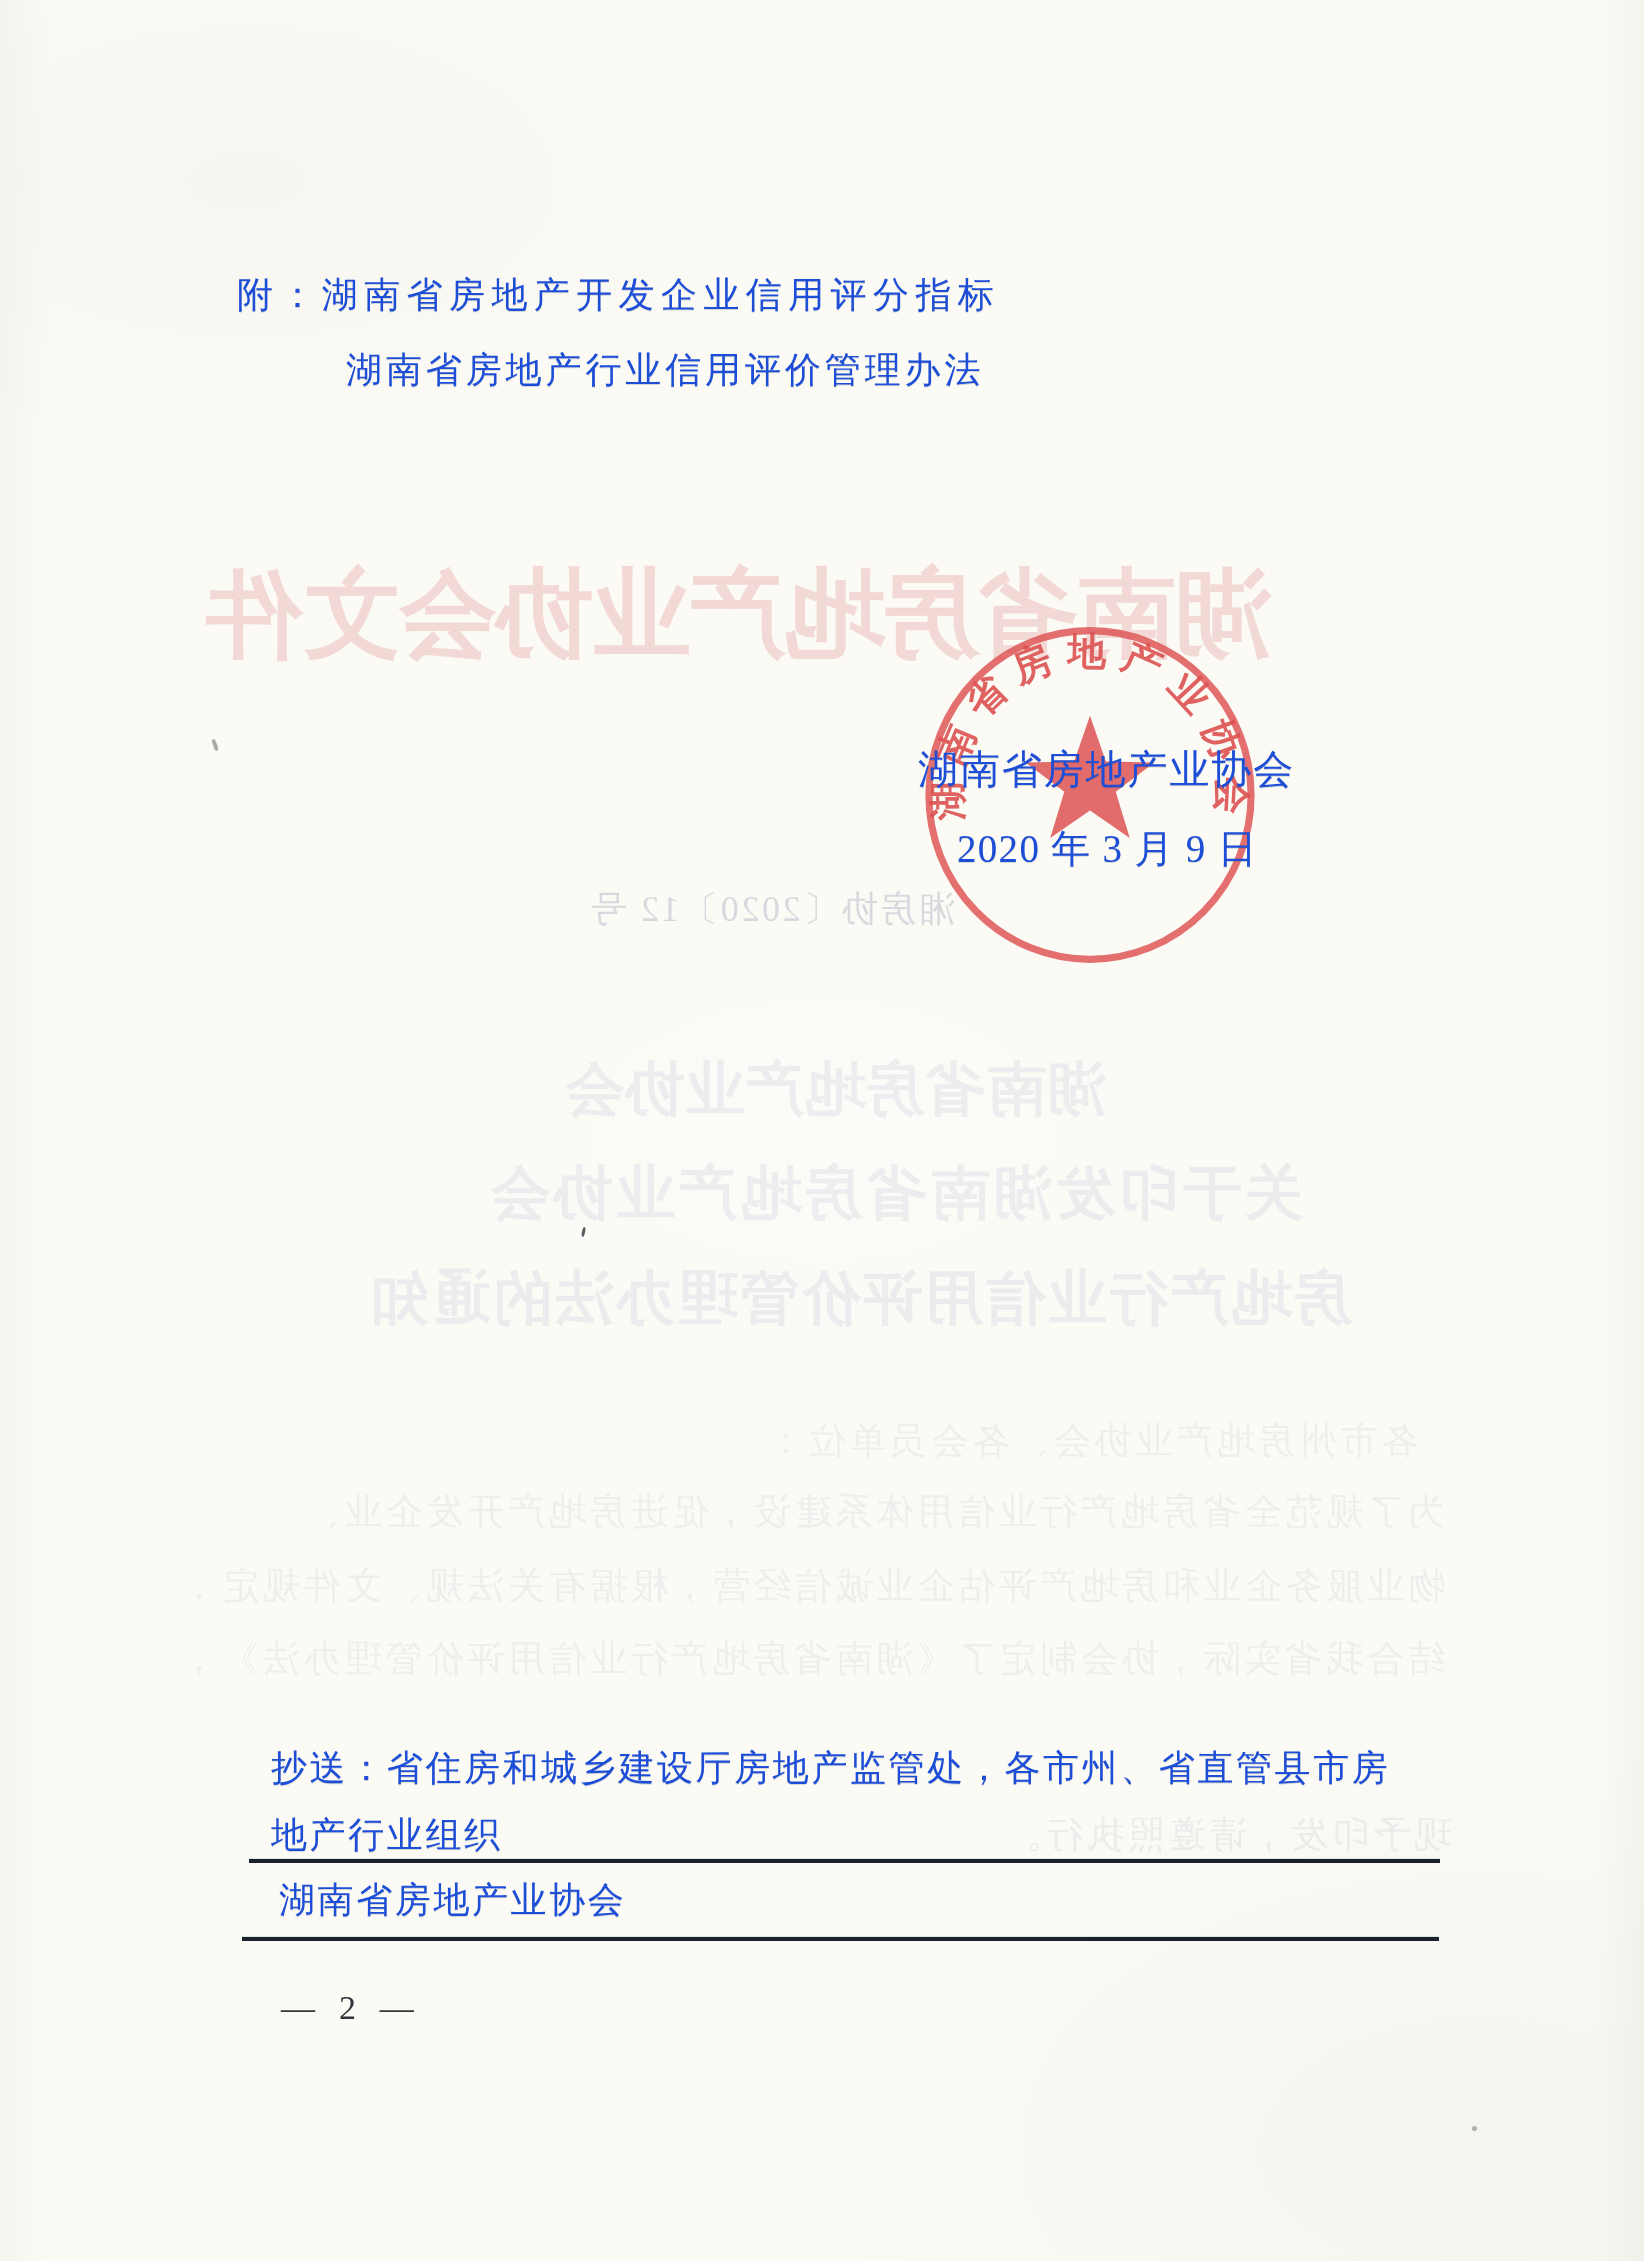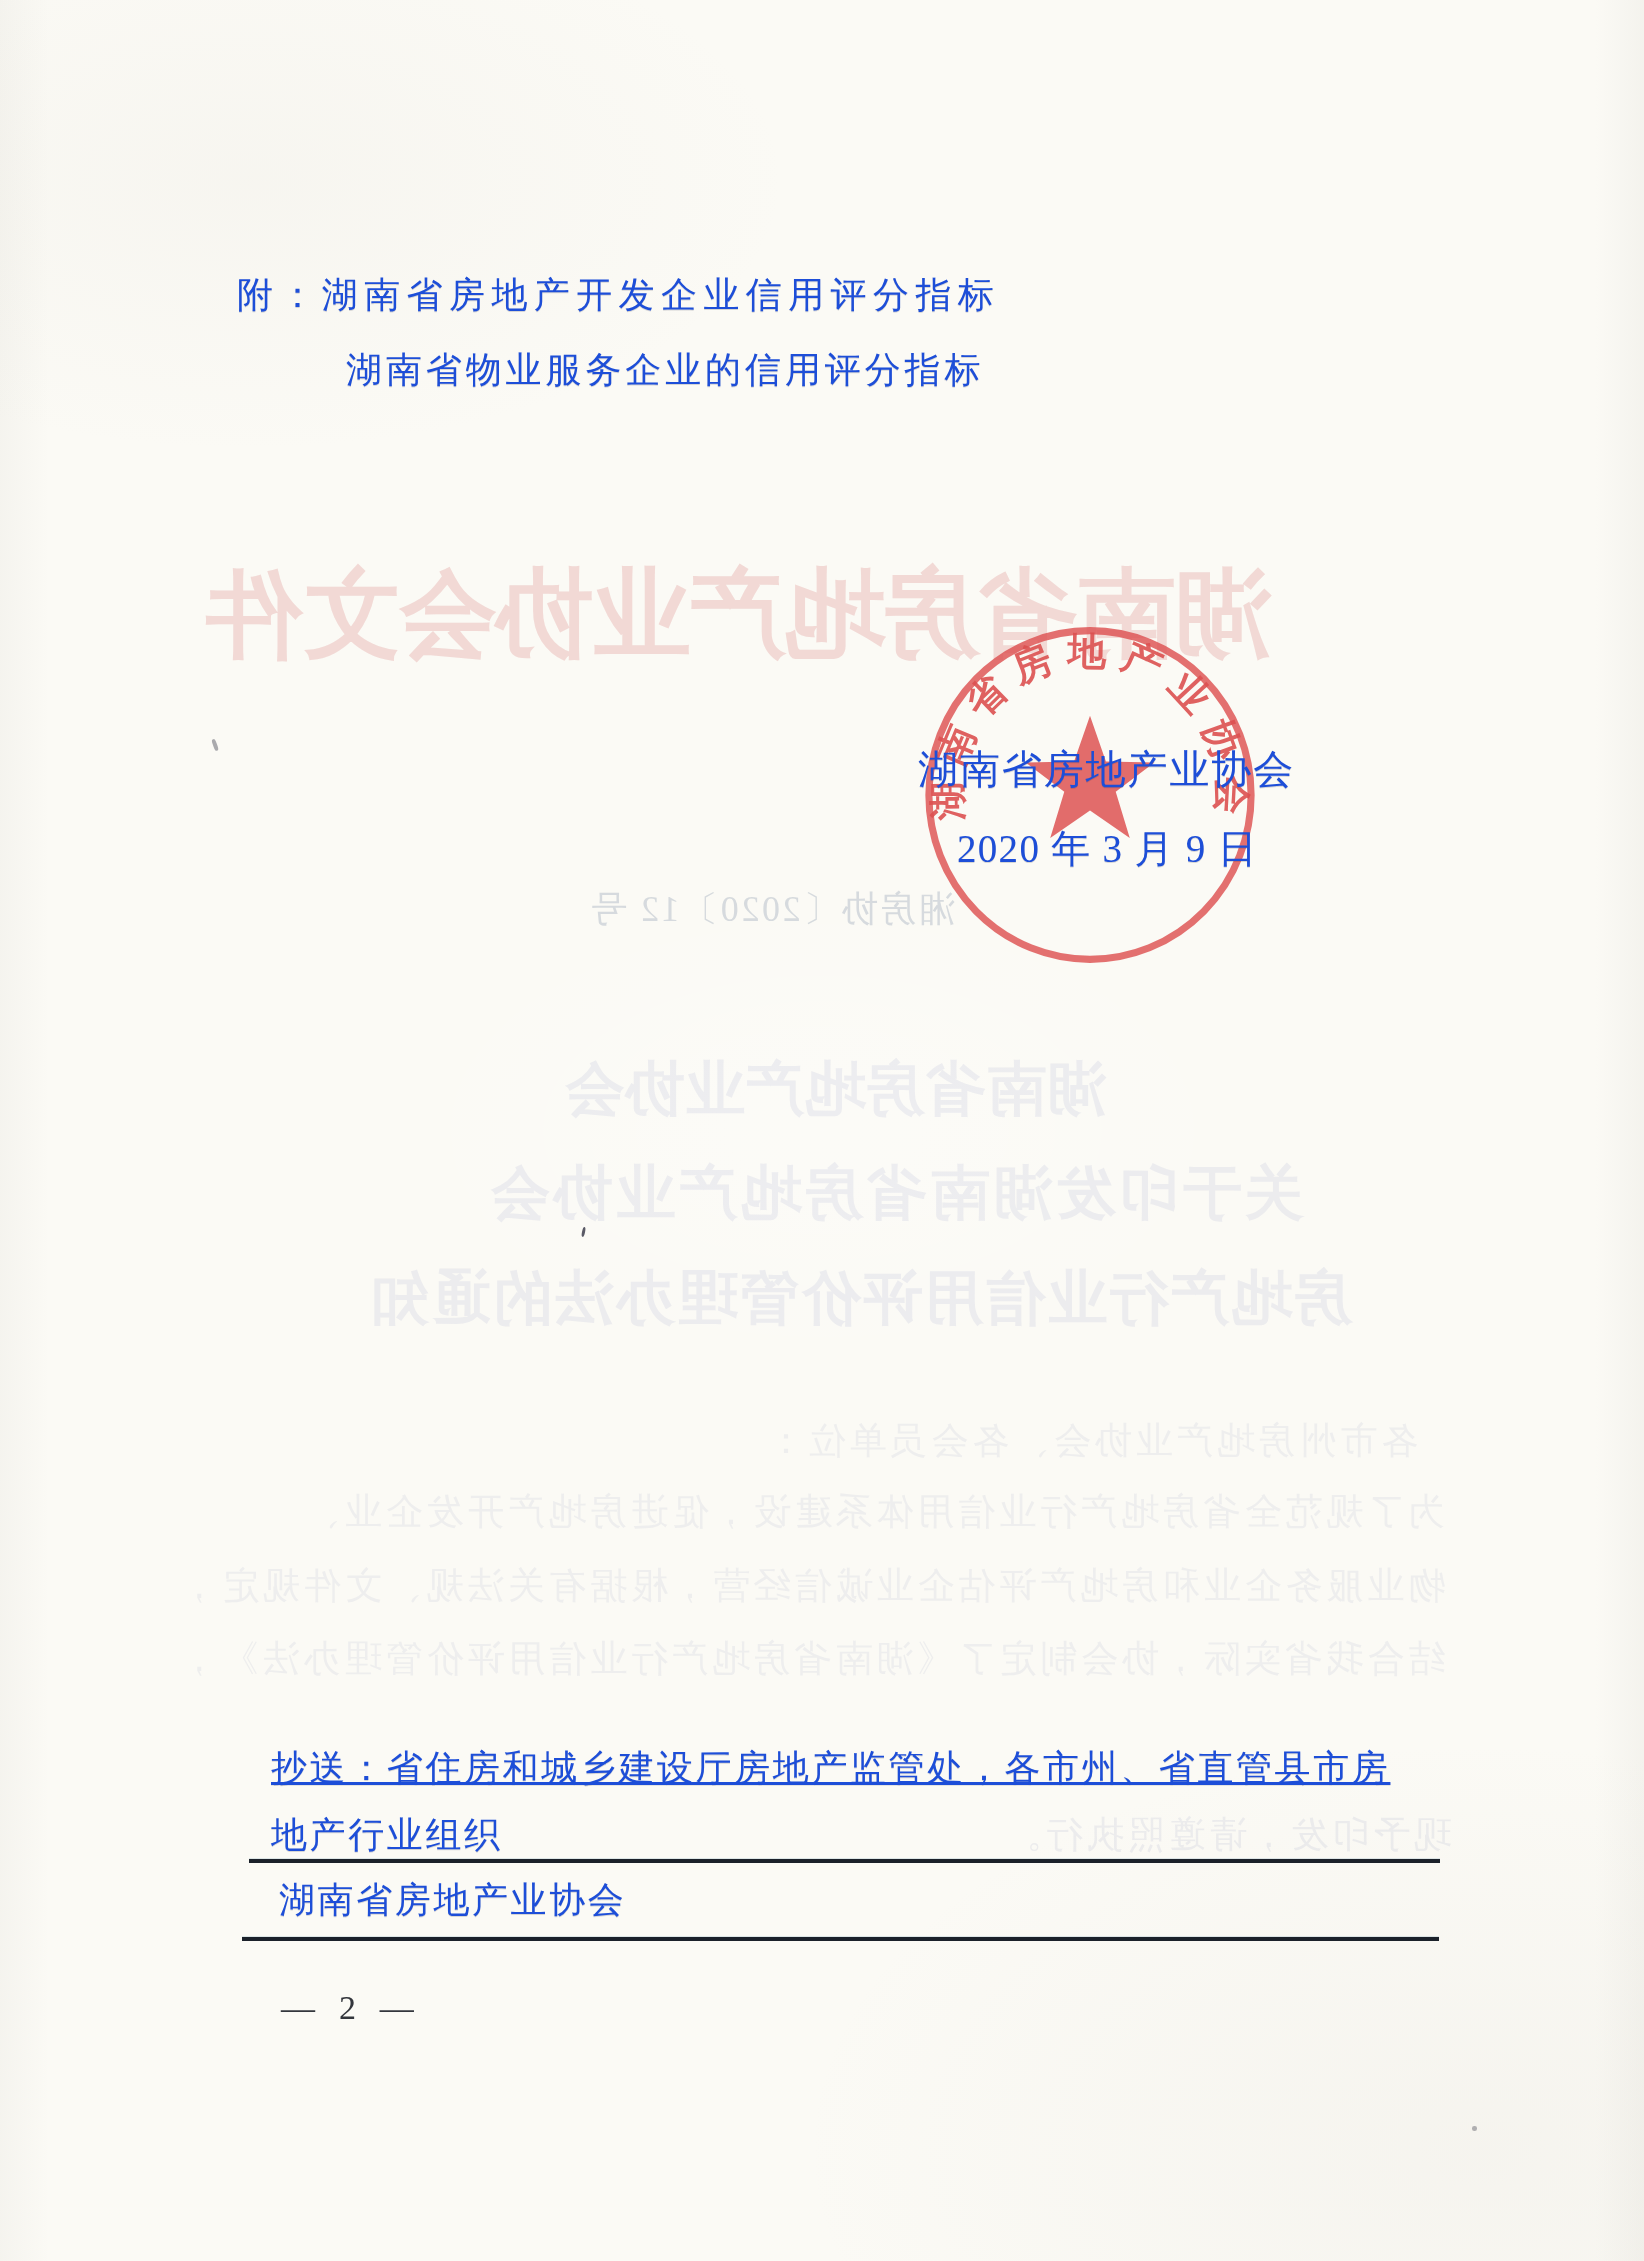--- a/index.html
+++ b/index.html
@@ -50,21 +50,21 @@
   .bb5{left:490px;top:1810px;width:961px;color:rgba(148,156,192,0.14);}
 
   
   .seal{left:916px;top:621px;width:348px;height:348px;}
 
   
   .sig-org{left:918px;top:742px;font-size:40px;letter-spacing:1.9px;z-index:5;}
   .sig-date{left:957px;top:822px;font-size:39px;letter-spacing:1.3px;z-index:5;}
 
   
-  .cc1{left:271px;top:1744px;font-size:36px;letter-spacing:2.6px;text-decoration:underline;}
+  .cc1{left:271px;top:1744px;font-size:36px;letter-spacing:2.6px;}
   .cc2{left:271px;top:1811px;font-size:36px;letter-spacing:2.6px;}
   .rule{background:#1b212a;height:3.9px;box-shadow:0 -0.6px 0 rgba(90,140,170,0.30);}
   .rule1{left:249px;top:1859px;width:1191px;}
   .rule2{left:242px;top:1937px;width:1197px;}
   .footer-org{left:279px;top:1876px;font-size:36px;letter-spacing:2.6px;}
   .footer-date{left:1069px;top:1876px;font-size:36px;letter-spacing:0.6px;}
   .page-num{left:281px;top:1989px;font-size:34px;letter-spacing:7.7px;color:#33363c;}
 
   .speck{position:absolute;background:#5a5a66;border-radius:50%;}
   .sp1{left:582px;top:1227px;width:3.2px;height:10.3px;transform:rotate(12deg);}
@@ -81,21 +81,21 @@
   <div class="abs mirror bleed-title bt1">湖南省房地产业协会</div>
   <div class="abs mirror bleed-title bt2">关于印发湖南省房地产业协会</div>
   <div class="abs mirror bleed-title bt3">房地产行业信用评价管理办法的通知</div>
   <div class="abs mirror bleed-body bb1">各市州房地产业协会、各会员单位：</div>
   <div class="abs mirror bleed-body bb2">为了规范全省房地产行业信用体系建设，促进房地产开发企业、</div>
   <div class="abs mirror bleed-body bb3">物业服务企业和房地产评估企业诚信经营，根据有关法规、文件规定，</div>
   <div class="abs mirror bleed-body bb4">结合我省实际，协会制定了《湖南省房地产行业信用评价管理办法》，</div>
   <div class="abs mirror bleed-body bb5">现予印发，请遵照执行。</div>
 
   <div class="abs ink attach1">附：湖南省房地产开发企业信用评分指标</div>
-  <div class="abs ink attach2">湖南省物业服务企业的信用评分指标</div>
+  <div class="abs ink attach2">湖南省房地产行业信用评价管理办法</div>
 
   <svg class="abs seal" viewBox="0 0 540 540">
     <ellipse cx="270" cy="270" rx="250" ry="255" fill="none" stroke="rgba(221,82,82,0.82)" stroke-width="11"></ellipse>
     <path id="sealArc" d="M 88.7 352.5 A 200 200 0 1 1 451.3 352.5" fill="none"></path>
     <text font-size="60" fill="rgba(219,80,80,0.90)" letter-spacing="20" font-family="Liberation Serif, DejaVu Serif, serif" font-weight="bold">
       <textPath href="#sealArc" startOffset="46">湖南省房地产业协会</textPath>
     </text>
     <polygon fill="rgba(222,88,88,0.88)" points="270,147 294.7,218 369.9,219.6 309.9,265 331.7,336.9 270,294 208.3,336.9 230.1,265 170.1,219.6 245.3,218"></polygon>
   </svg>
 

